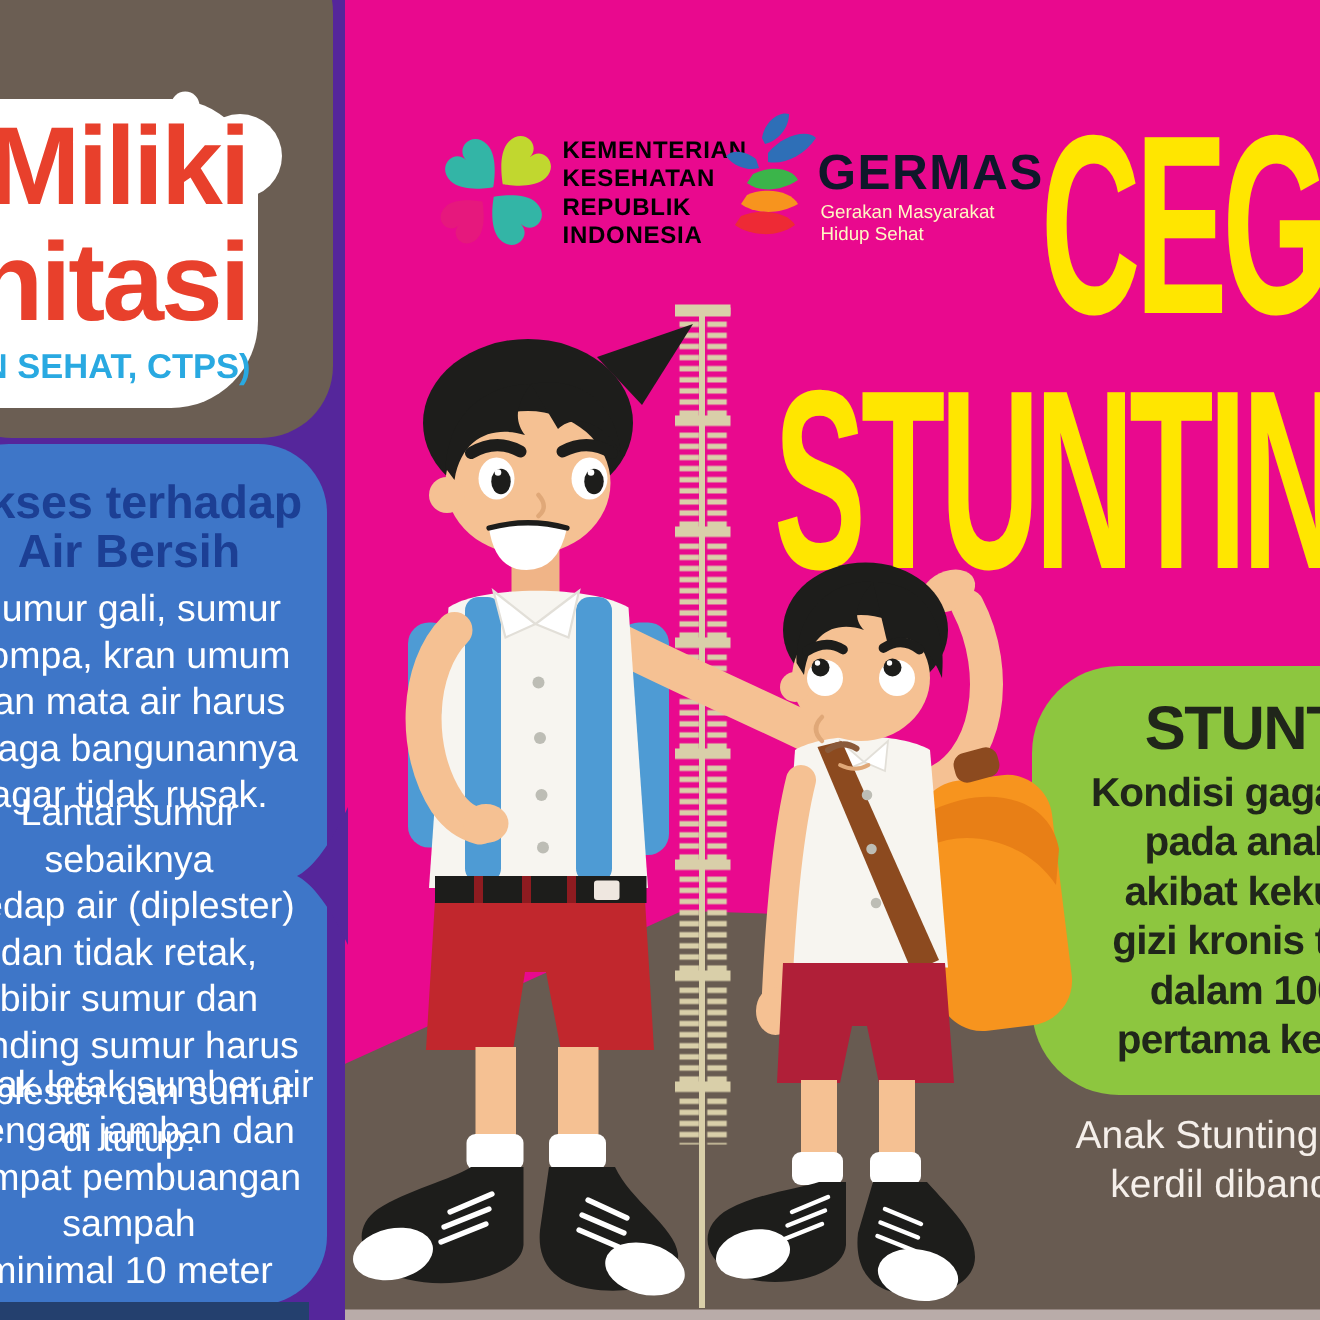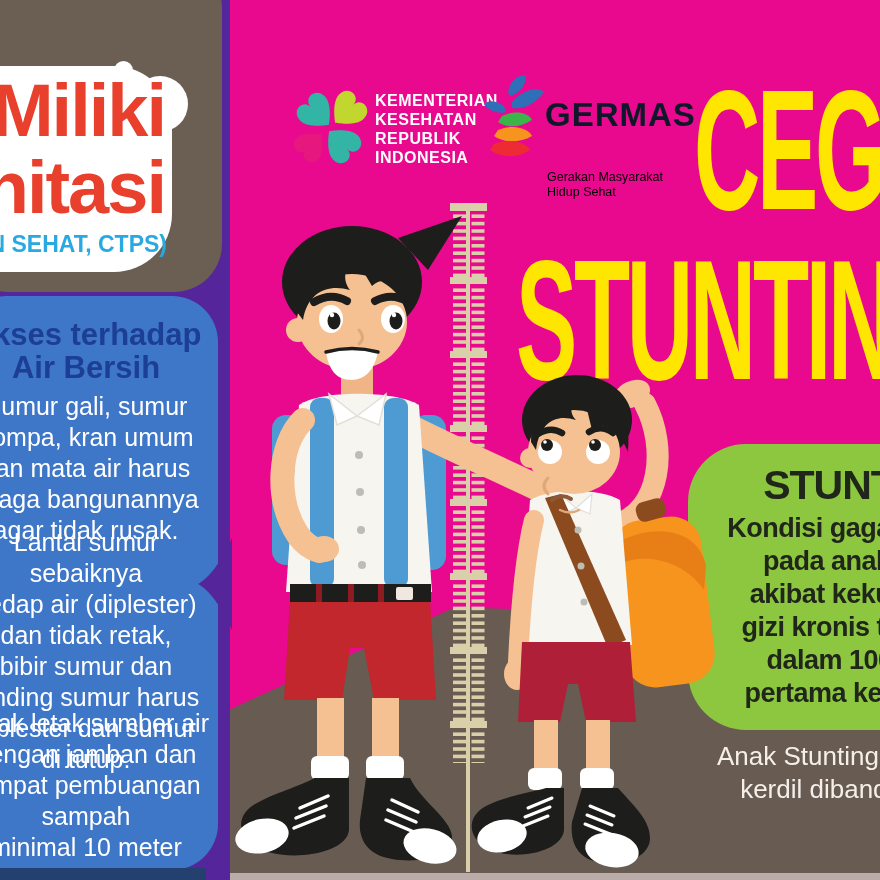--- a/index.html
+++ b/index.html
@@ -23,24 +23,24 @@
               font-weight:bold;font-size:31px;line-height:33px;}
   .bp-par{left:-46px;width:264px;text-align:center;color:#FFFFFF;font-size:25px;line-height:31px;}
   .bp-p1{top:391px;} .bp-p2{top:527px;} .bp-p3{top:708px;}
   .navy-strip{left:0;top:868px;width:206px;height:12px;background:#24406E;}
 
   
   .floor{left:228px;top:0;width:652px;height:880px;background:#685B51;
          clip-path:polygon(0 80.7%,34.8% 69%,63.2% 69.7%,100% 73.9%,100% 100%,0 100%);}
   .gray-strip{left:228px;top:873px;width:652px;height:7px;background:#B9ACA9;}
 
-  .kemenkes-text{left:375px;top:91px;color:#ffffff;font-weight:bold;font-size:16px;line-height:19px;
+  .kemenkes-text{left:375px;top:91px;color:#000000;font-weight:bold;font-size:16px;line-height:19px;
                  letter-spacing:.5px;}
   .germas-title{left:545px;top:96px;color:#0f172a;font-weight:bold;font-size:33px;letter-spacing:1px;}
-  .germas-sub{left:547px;top:134px;color:#000000;font-size:12.5px;line-height:15px;margin-top:36px;}
+  .germas-sub{left:547px;top:134px;color:#fef9c3;font-size:12.5px;line-height:15px;}
 
   .title-line{color:#FFE600;font-weight:bold;font-size:112px;letter-spacing:-4px;
               transform:scale(0.82,1.52);transform-origin:top left;white-space:nowrap;}
   .title1{left:694px;top:52px;} .title2{left:516px;top:222px;}
 
   .green-panel{left:688px;top:444px;width:352px;height:286px;background:#8DC63F;border-radius:58px;}
   .gp-heading{left:688px;top:462px;width:352px;text-align:center;color:#20261A;
               font-weight:bold;font-size:41px;letter-spacing:-1px;}
   .gp-body{left:688px;top:512px;width:352px;text-align:center;color:#20261A;
            font-weight:bold;font-size:27px;line-height:33px;letter-spacing:-0.5px;}

